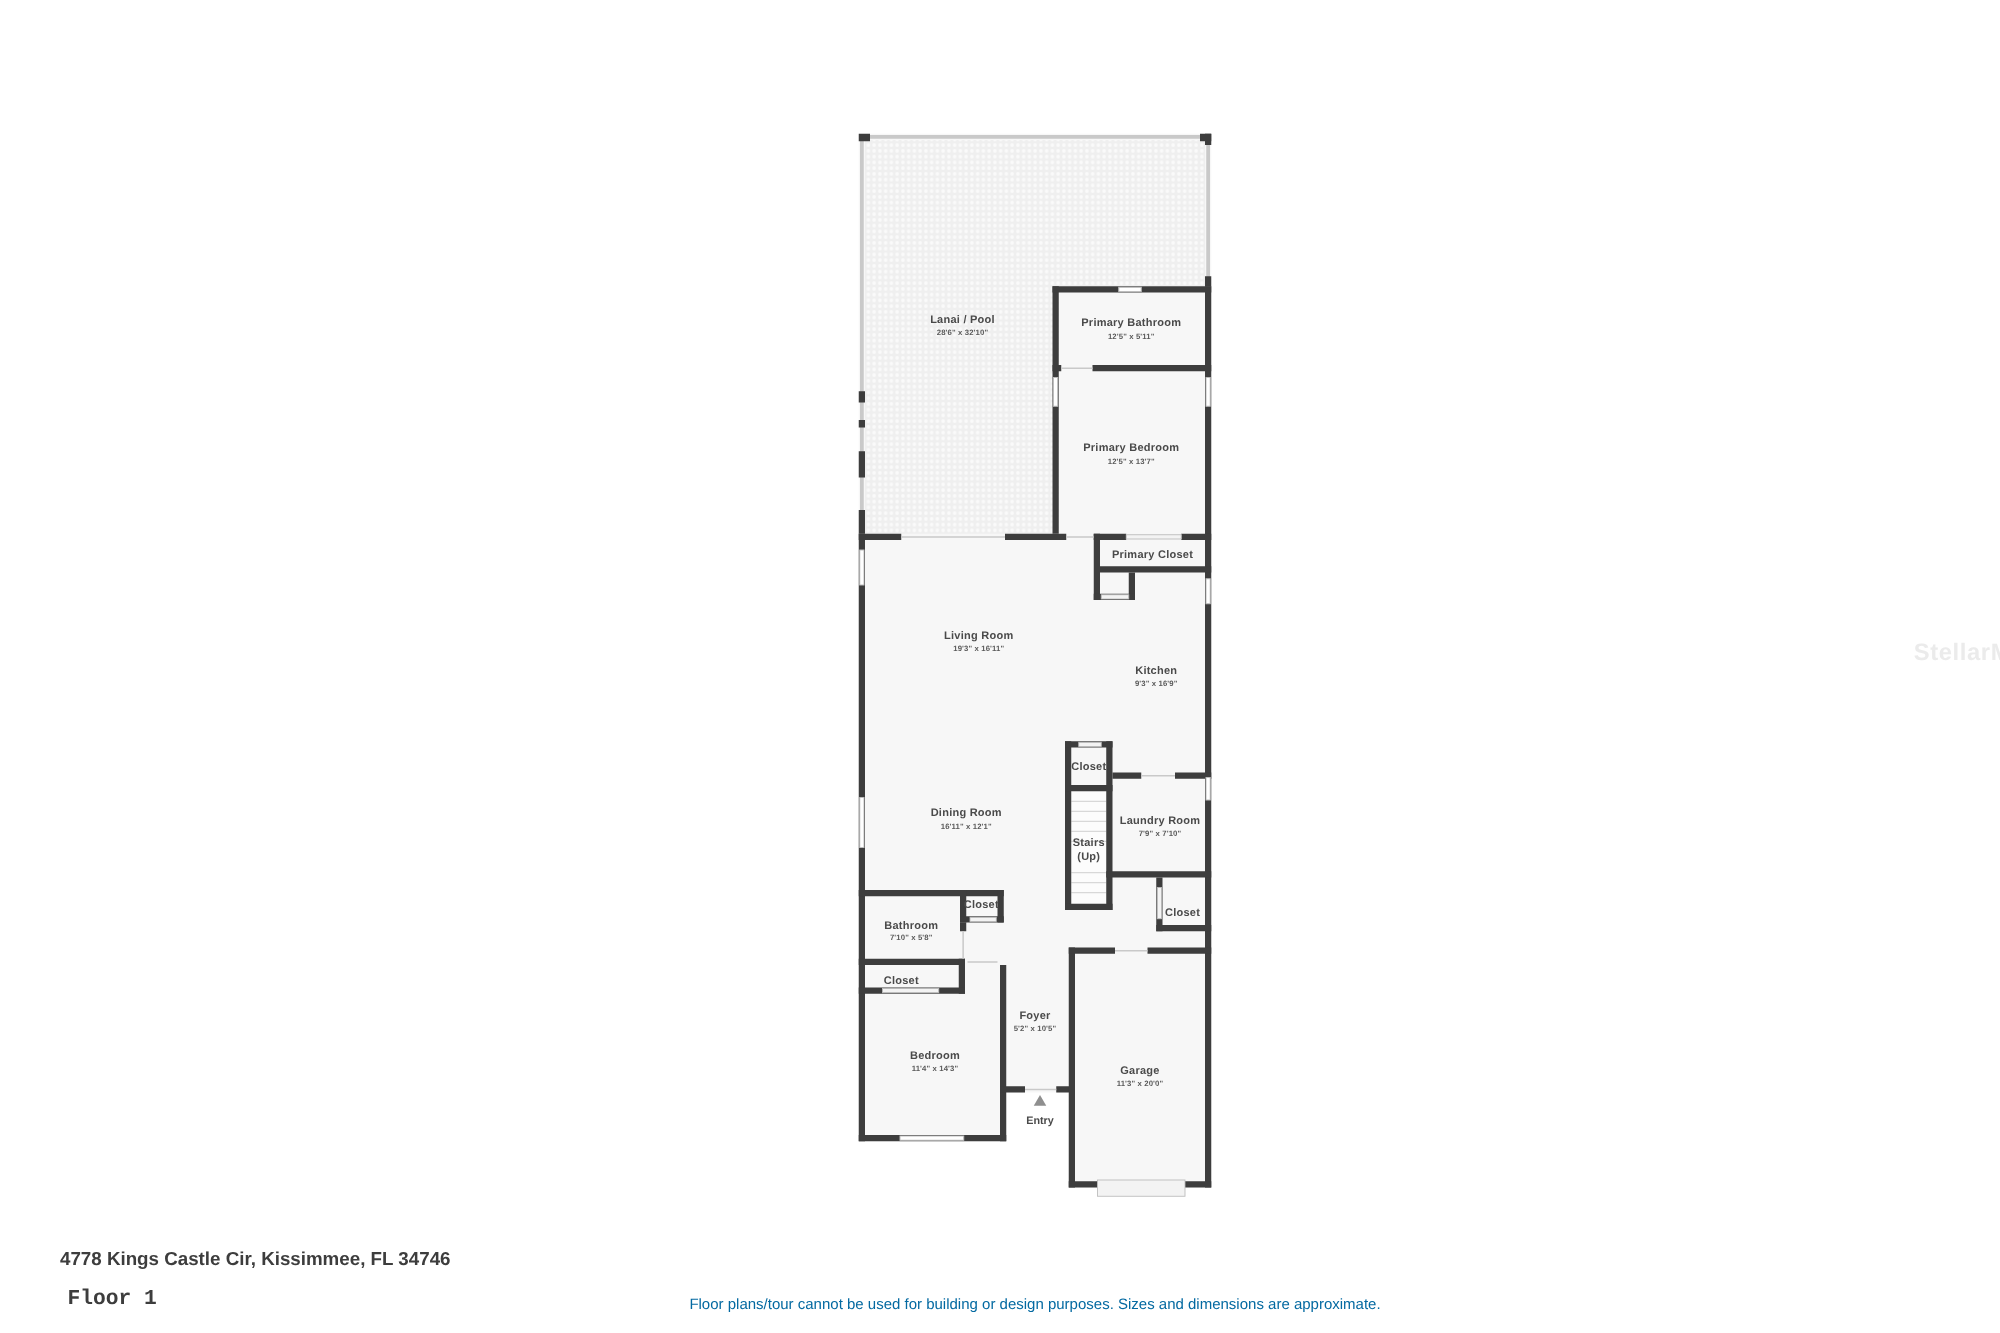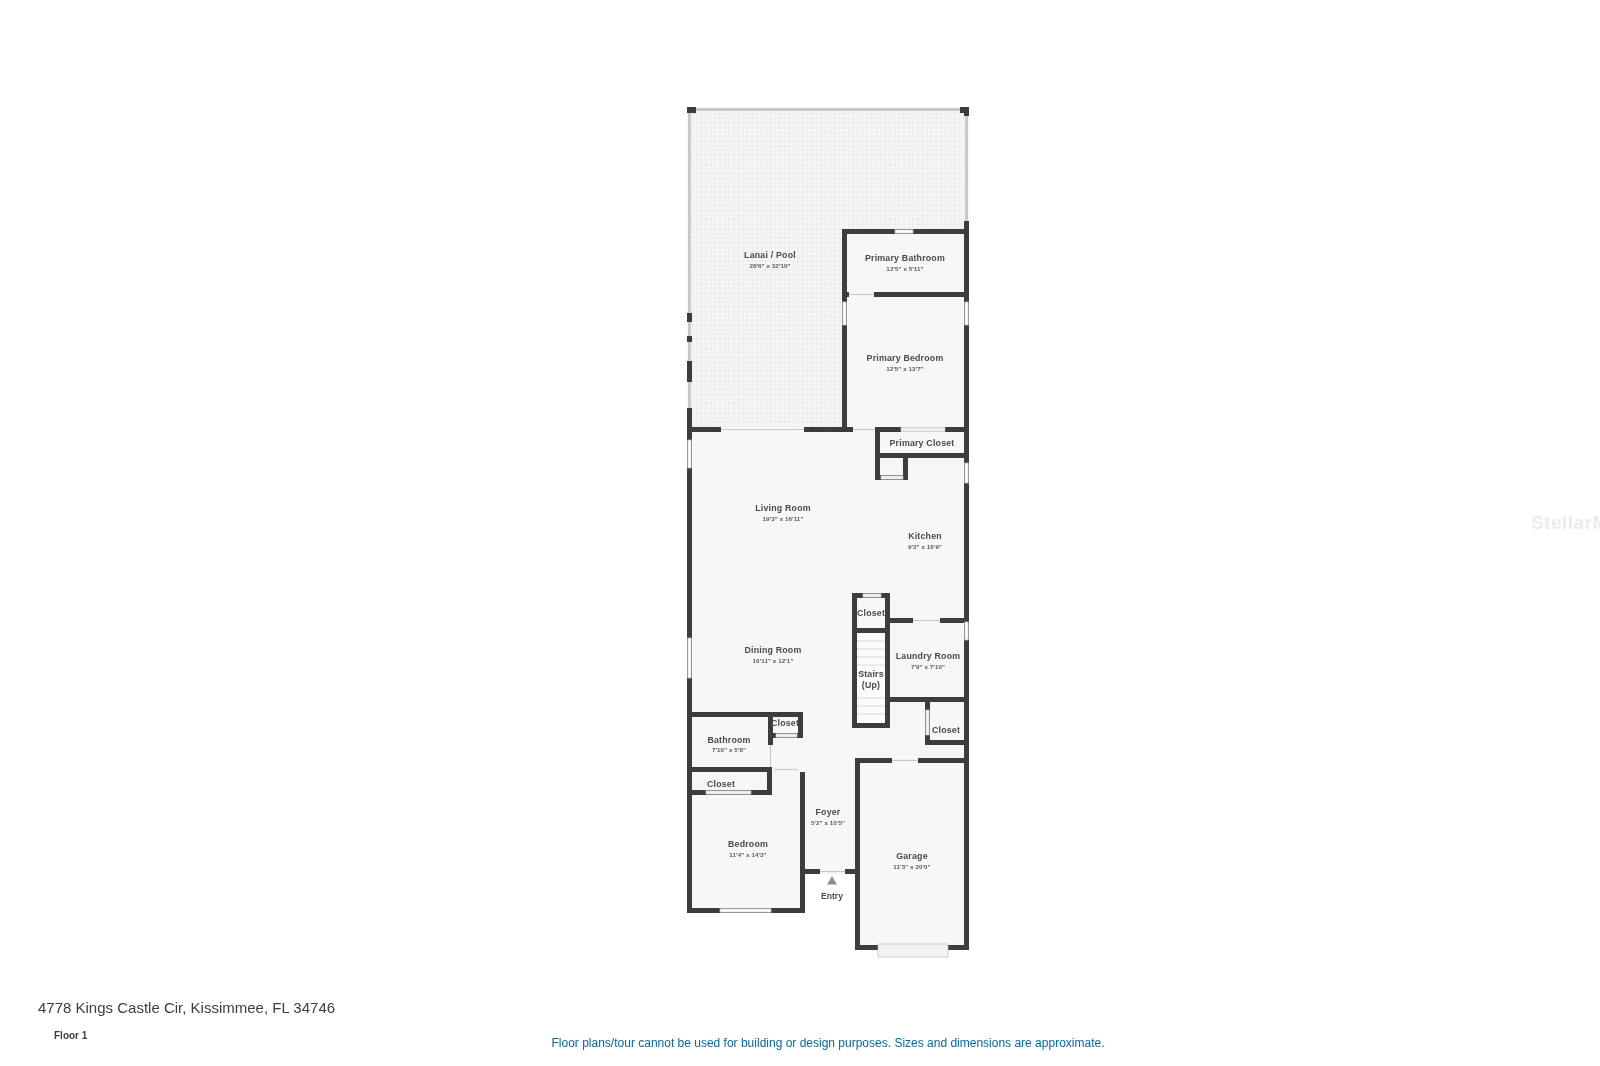--- a/index.html
+++ b/index.html
@@ -12,24 +12,24 @@
   svg{display:block;}
   svg text{font-family:"Liberation Sans",sans-serif;fill:#4a4a4a;}
   .room-name{font-size:8.8px;font-weight:700;letter-spacing:.2px;}
   .room-dim{font-size:6.2px;font-weight:700;fill:#5a5a5a;letter-spacing:.1px;}
   .entry-name{font-size:8.6px;font-weight:700;}
   .watermark{
     position:absolute;left:1503px;top:512px;font-size:19px;font-weight:700;
     color:#ebebeb;letter-spacing:.5px;white-space:nowrap;
   }
   .addr{
-    position:absolute;left:10px;top:999px;font-size:15px;font-weight:400;color:#3d3d3d;
+    position:absolute;left:20px;top:999px;font-size:15px;font-weight:700;color:#3d3d3d;
   }
   .floor{
-    position:absolute;left:26px;top:1030px;font-size:10px;font-weight:700;color:#3d3d3d;
+    position:absolute;left:26px;top:1030px;font-size:17px;font-weight:700;color:#3d3d3d;font-family:Liberation Mono, monospace;
   }
   .disclaimer{
     position:absolute;left:0;top:1036px;width:1600px;text-align:center;
     font-size:12px;font-weight:400;color:#0369a1;
   }
 </style>
 </head>
 <body>
 
 <div class="canvas">

